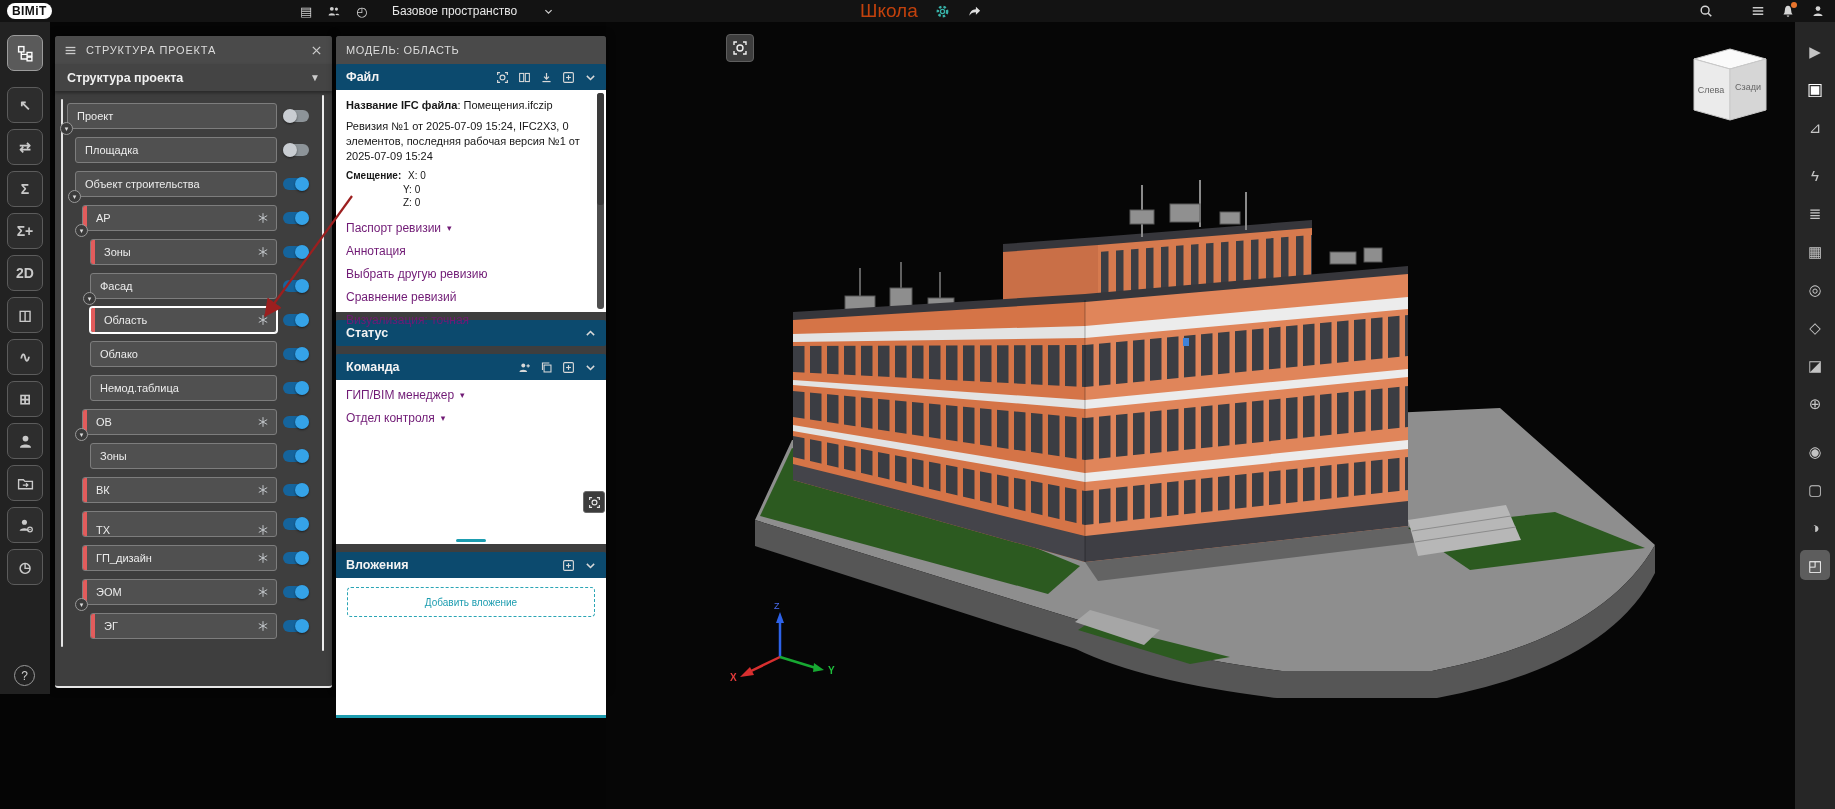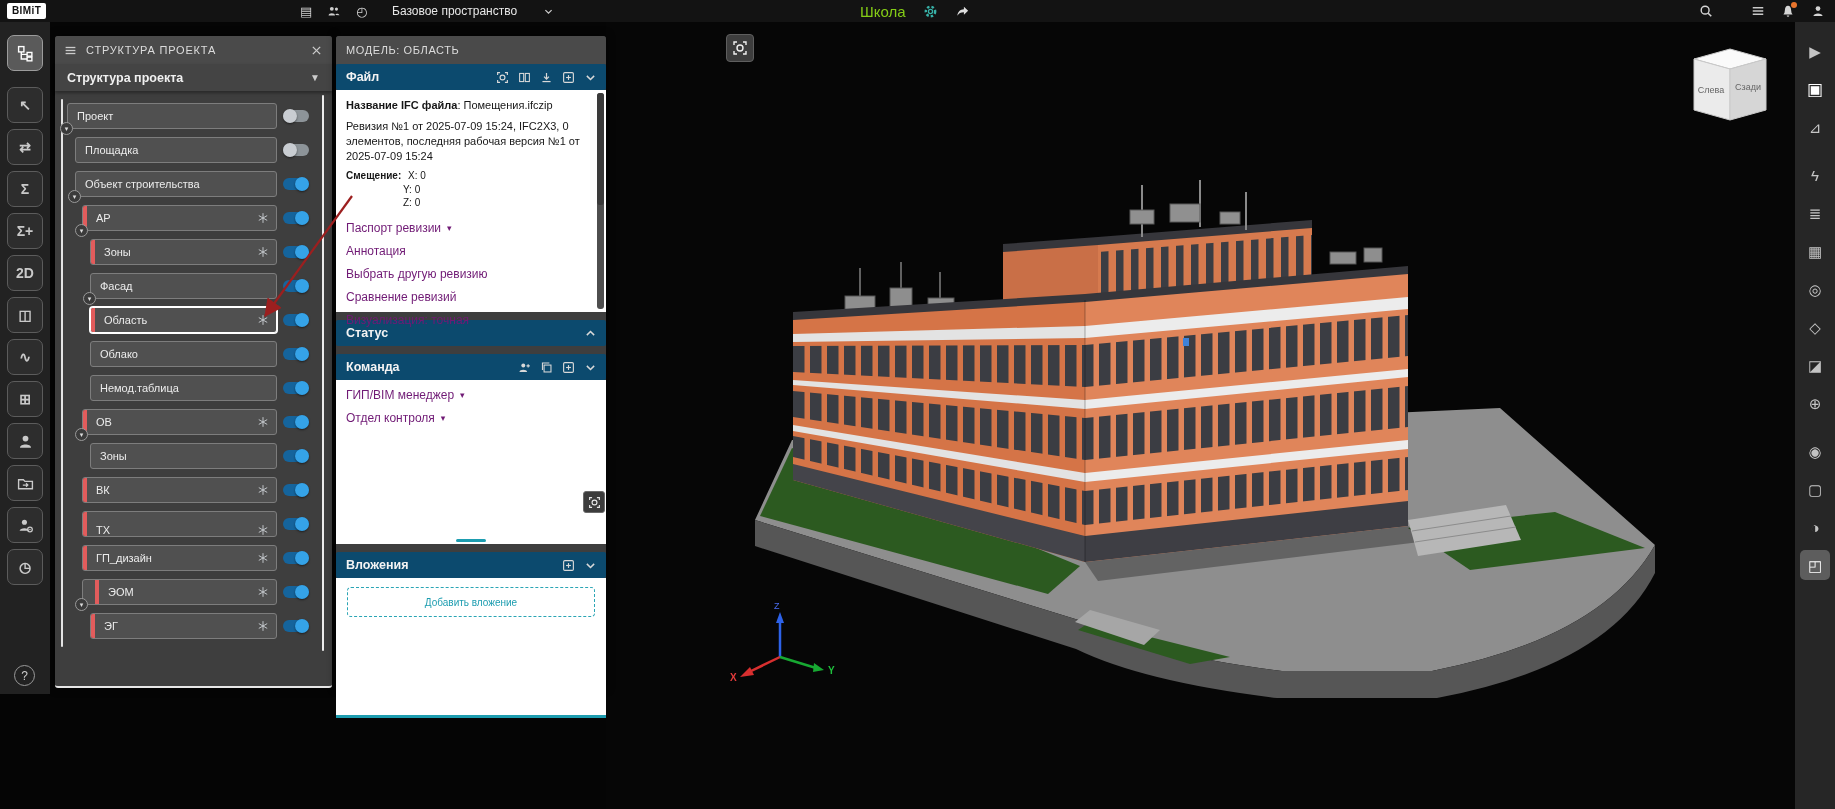--- a/index.html
+++ b/index.html
@@ -3,30 +3,30 @@
 <meta charset="utf-8">
 <style>
 *{box-sizing:border-box;margin:0;padding:0}
 body{background:#000;font-family:"Liberation Sans",sans-serif}
 #app{position:relative;width:1835px;height:809px;background:#050505;overflow:hidden}
 svg.ic{display:inline-block;vertical-align:middle}
 .glyph{display:inline-block;line-height:1}
 
 
 .topbar{position:absolute;left:0;top:0;width:1835px;height:22px;background:#131313;z-index:30}
-.logo{position:absolute;left:7px;top:3px;height:16px;background:#fff;color:#111;font-size:10px;font-weight:bold;line-height:16px;padding:0 5px;border-radius:2px;letter-spacing:.4px}
+.logo{position:absolute;left:7px;top:3px;height:16px;background:#fff;color:#111;font-size:12px;font-weight:bold;line-height:16px;padding:0 5px;border-radius:8px;letter-spacing:.4px}
 .tb-left{position:absolute;left:300px;top:0;height:22px;display:flex;align-items:center;gap:15px;color:#cfcfcf}
 .tbtn{position:relative;display:flex;align-items:center;justify-content:center}
 .tbtn svg{width:14px;height:14px}
 .tbtn .glyph{font-size:13px}
 .badge{position:absolute;right:-2px;top:-2px;width:6px;height:6px;border-radius:50%;background:#e8742c}
 .workspace{position:absolute;left:392px;top:0;height:22px;width:162px;display:flex;align-items:center;justify-content:space-between;color:#e8e8e8;font-size:12px;cursor:default}
 .workspace svg{width:11px;height:11px;color:#ccc}
 .center{position:absolute;left:860px;top:0;height:22px;display:flex;align-items:center;gap:17px}
-.center .title{font-size:15px;color:#84cc16}
+.center .title{font-size:19px;color:#c2410c}
 .center svg{width:15px;height:15px}
 .gear{color:#38b2a8}
 .share{color:#dedede}
 .tb-right{position:absolute;right:10px;top:0;height:22px;display:flex;align-items:center;gap:16px;color:#d5d5d5}
 .tb-right .tbtn:first-child{margin-right:22px}
 
 
 .leftbar{position:absolute;left:0;top:22px;width:50px;height:672px;background:#222;z-index:20}
 .tools{padding-top:13px}
 .tool{width:36px;height:36px;margin:0 auto 6px;border:1px solid #5c5c5c;border-radius:7px;background:#2d2d2d;color:#c9c9c9;display:flex;align-items:center;justify-content:center}
@@ -430,21 +430,21 @@
           <div class="tline">
             <div class="trow accent" style="left: 27px;">
               <span class="lbl">ГП_дизайн</span>
               <svg class="ic snow">
                 <use href="#i-snow"></use>
               </svg>
             </div>
             <div class="tgl on"></div>
           </div>
           <div class="tline">
-            <div class="trow accent" style="left: 27px; padding-left: 12px;">
+            <div class="trow accent" style="left: 27px;">
               <span class="lbl">ЭОМ</span>
               <svg class="ic snow">
                 <use href="#i-snow"></use>
               </svg>
             </div>
             <div class="tgl on"></div>
             <div class="exp" style="left: 20px;">▾</div>
           </div>
           <div class="tline">
             <div class="trow accent" style="left: 35px;">

